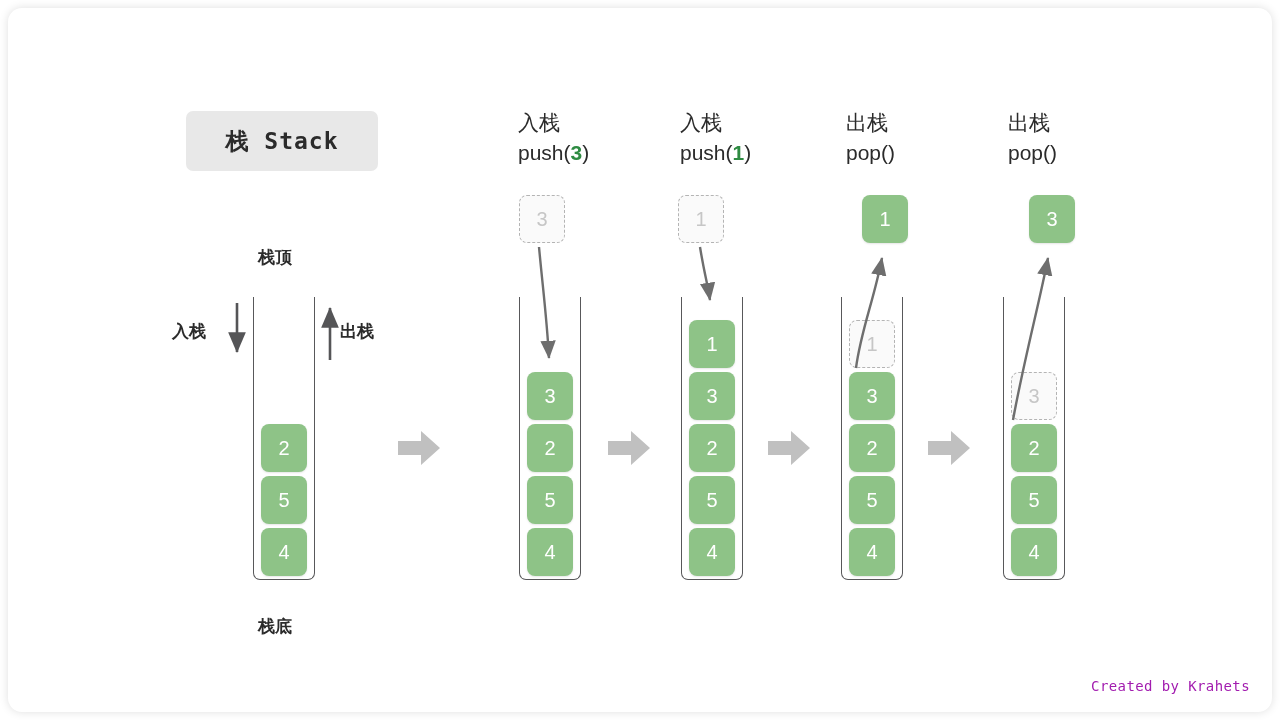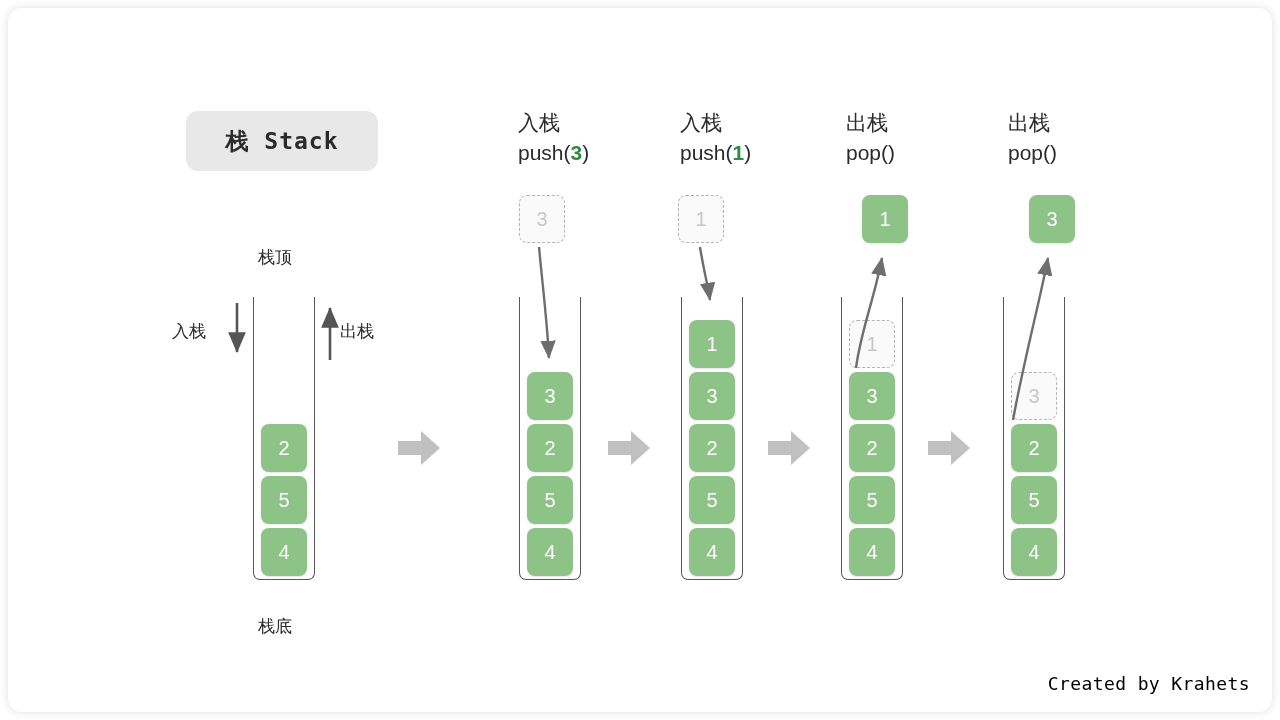--- a/index.html
+++ b/index.html
@@ -12,30 +12,30 @@
   #card{
     position:absolute;left:8px;top:8px;width:1264px;height:704px;
     background:#ffffff;border-radius:14px;
     box-shadow:0 0 10px rgba(0,0,0,0.13);
   }
   .stage{position:absolute;left:0;top:0;width:1280px;height:720px;}
 
   
   #title-chip{
     position:absolute;left:186px;top:111px;width:192px;height:60px;
-    background:#e8e8e8;border-radius:12px;
+    background:#e8e8e8;border-radius:7px;
     display:flex;align-items:center;justify-content:center;
     font-family:"DejaVu Sans Mono","Liberation Mono",monospace;
     font-size:23px;font-weight:bold;color:#2b2b2b;letter-spacing:1px;
     white-space:nowrap;
   }
 
   
   .cap{
-    position:absolute;font-size:17px;font-weight:normal;color:#2b2b2b;
+    position:absolute;font-size:17px;font-weight:bold;color:#2b2b2b;
     white-space:nowrap;
   }
   .op-label{
     position:absolute;white-space:nowrap;text-align:left;
     font-size:21px;color:#2b2b2b;line-height:1.42;
   }
   .op-label .cn{font-family:"Liberation Sans","DejaVu Sans",sans-serif;}
   .op-label .code{font-family:Liberation Sans, sans-serif;font-size:21px;}
   .op-label .code .num{color:#2e8b42;font-weight:bold;}
 
@@ -75,21 +75,21 @@
   
   #arrows{position:absolute;left:0;top:0;width:1280px;height:720px;pointer-events:none;}
 
   
   .flow{position:absolute;width:42px;height:36px;}
 
   
   #credit{
     position:absolute;right:30px;bottom:26px;
     font-family:"DejaVu Sans Mono","Liberation Mono",monospace;
-    font-size:18px;color:#000000;white-space:nowrap;letter-spacing:.4px;
+    font-size:14px;color:#a21caf;white-space:nowrap;letter-spacing:.4px;
   }
 </style>
 </head>
 <body>
 
 <div id="card"></div>
 
 <div class="stage">
 
   <div id="title-chip">栈 Stack</div>

